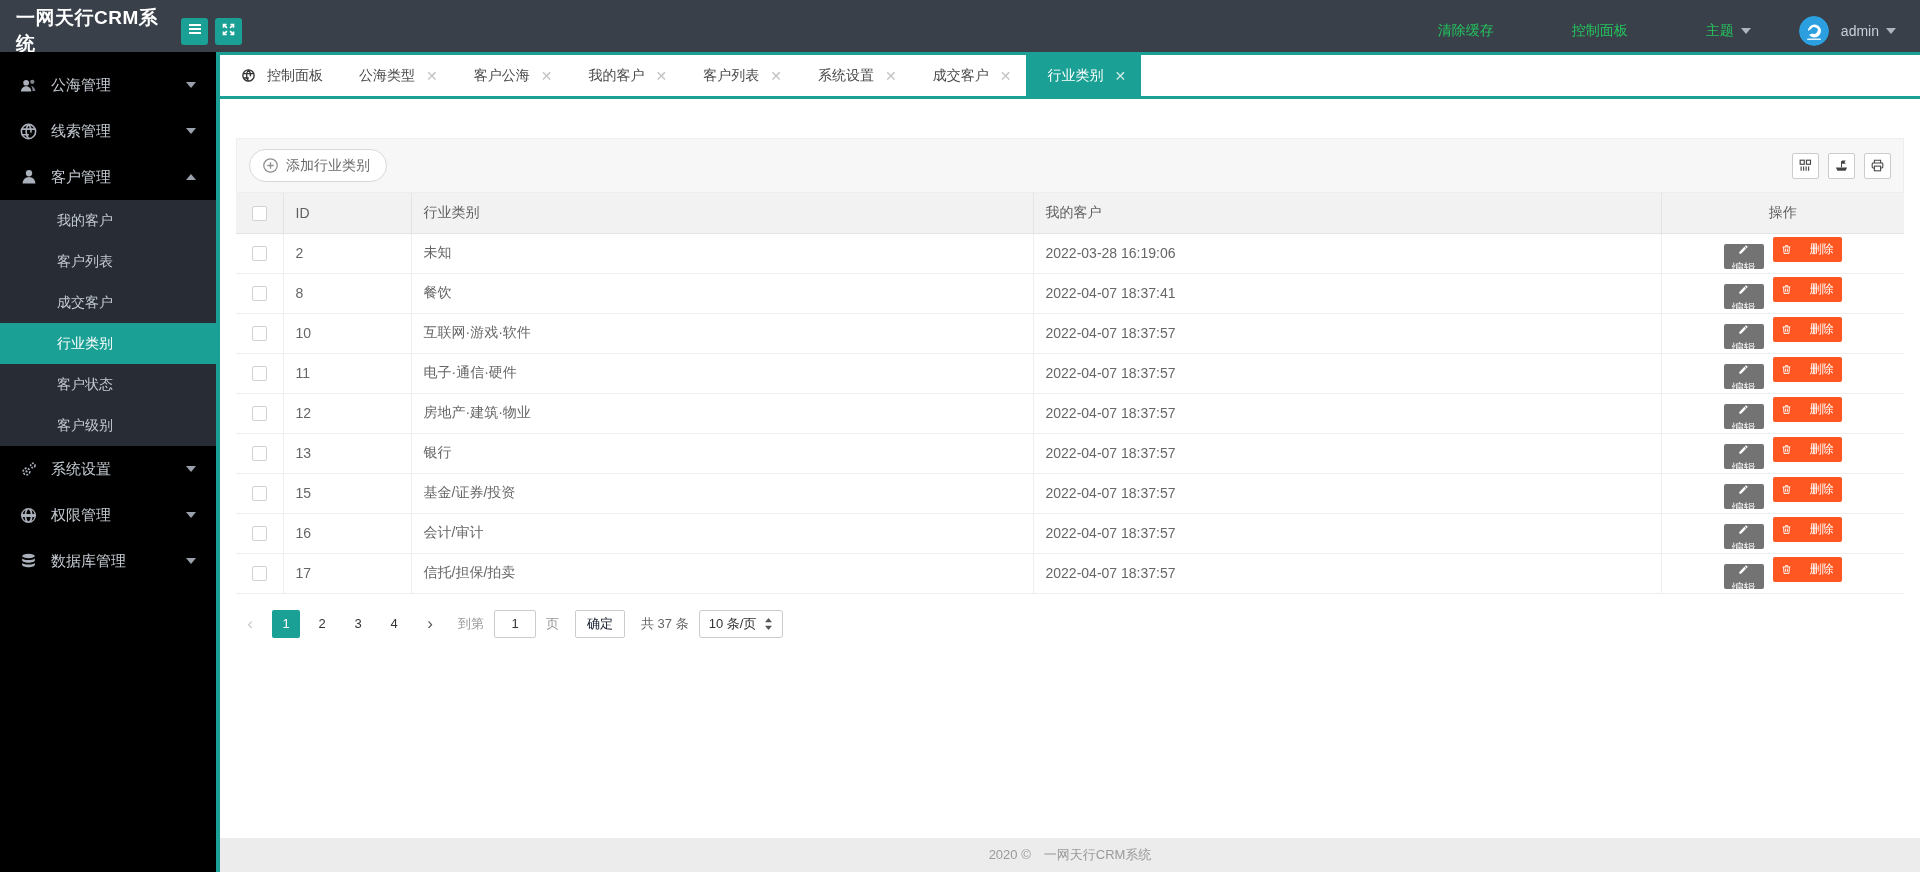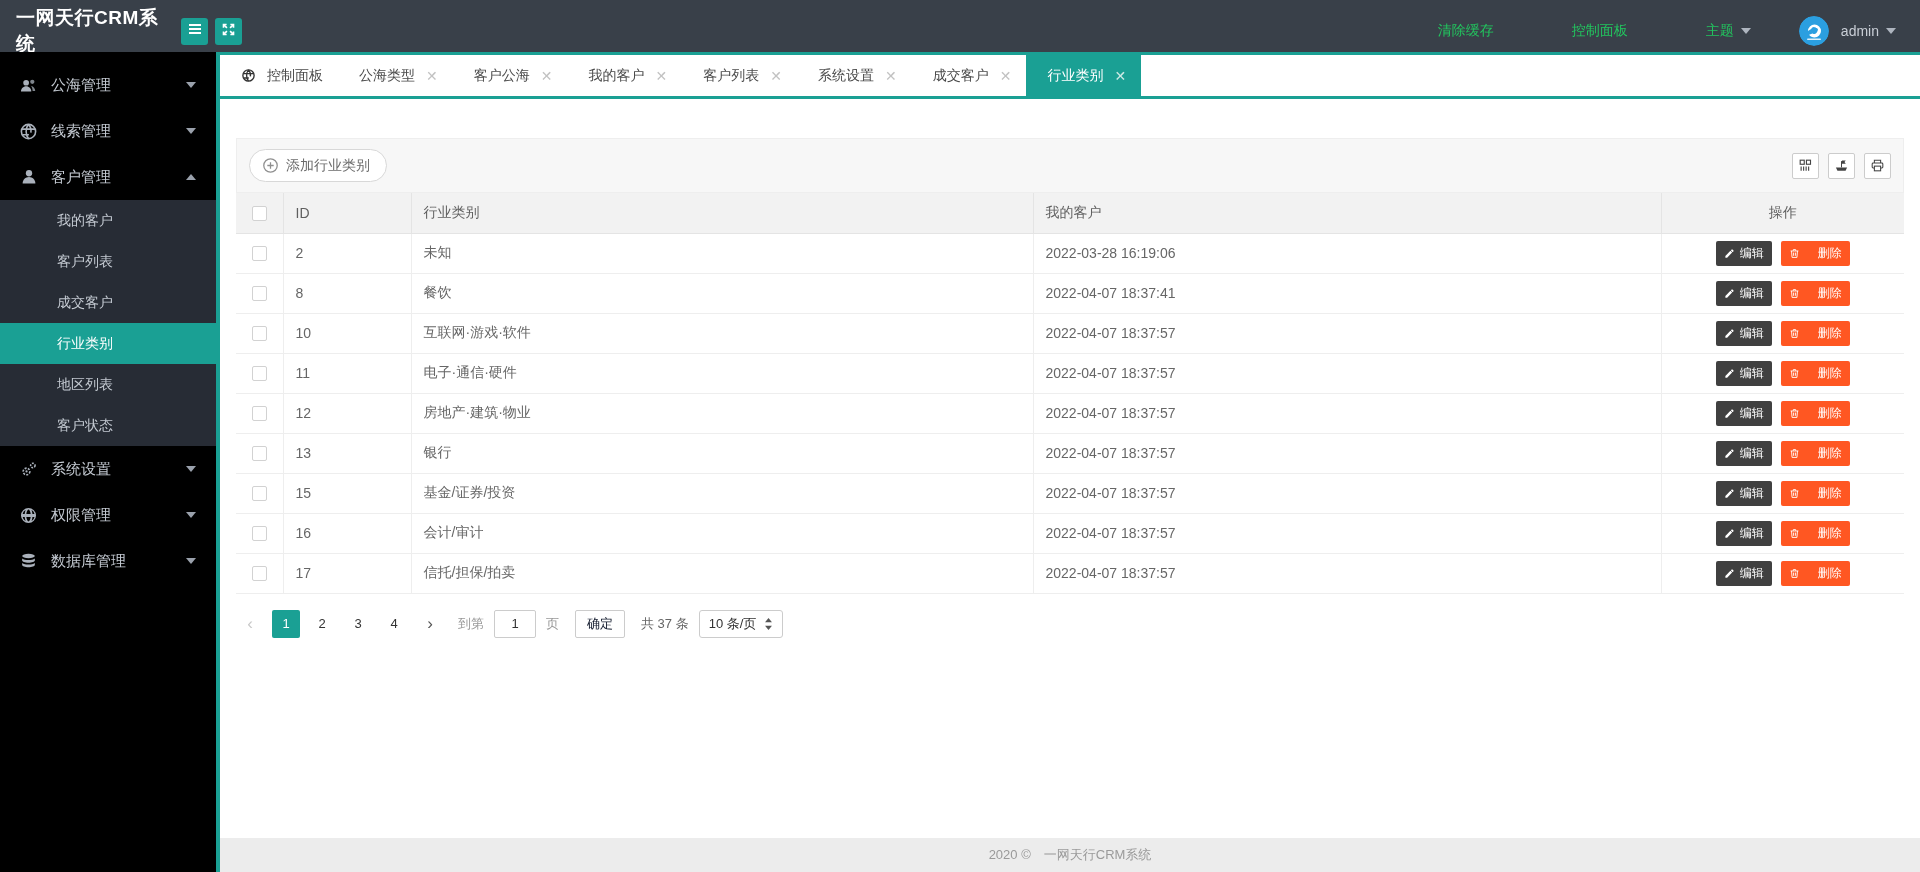--- a/index.html
+++ b/index.html
@@ -63,21 +63,21 @@
   .grid th:last-child { border-right:none; text-align:center; padding-left:0; }
   .grid td { height:40px; border-bottom:1px solid #eee; border-right:1px solid #eee;
     color:#666; padding-left:12px; background:#fff; }
   .grid td:last-child { border-right:none; text-align:center; padding-left:0; }
   .grid th.ck, .grid td.ck { padding-left:0; text-align:center; }
   .checkbox { width:15px; height:15px; border:1px solid #d2d2d2; border-radius:2px; background:#fff;
     display:inline-block; vertical-align:middle; cursor:pointer; }
   .btn { height:25px; padding:0 8px; border:none; border-radius:2px; color:#fff; font-size:12px;
     display:inline-flex; align-items:center; gap:5px; cursor:pointer;
     font-family:"Liberation Sans","DejaVu Sans",sans-serif; }
-  .btn.edit { background:#404040; margin-right:9px; }
+  .btn.edit { background:#737373; margin-right:9px;flex-direction:column; }
   .btn.del  { background:#ff5722;gap:18px; }
 
   .pager { margin-top:13px; display:flex; align-items:center; font-size:13px; color:#333; }
   .pg { min-width:28px; height:28px; display:flex; align-items:center; justify-content:center;
     cursor:pointer; margin-right:8px; }
   .pg.num {}
   .pg.active { background:#1aa094; color:#fff; border-radius:2px; }
   .pg.prev { color:#c9c9c9; font-size:17px; }
   .pg.next { color:#555; font-size:17px; }
   .pager .lbl { color:#999; margin:8px 6px; }
@@ -182,24 +182,24 @@
             <div class="sub-item">
               <span>客户列表</span>
             </div>
             <div class="sub-item">
               <span>成交客户</span>
             </div>
             <div class="sub-item active">
               <span>行业类别</span>
             </div>
             <div class="sub-item">
-              <span>地区列表</span>
+              <span>客户状态</span>
             </div>
             <div class="sub-item">
-              <span>客户状态</span>
+              <span>客户级别</span>
             </div>
           </div>
           <div class="side-item">
             <span class="sicon">
               <svg width="19" height="19" viewBox="0 0 24 24" fill="none" stroke="currentColor" stroke-width="2">
                 <circle cx="9.5" cy="14.5" r="4.2" stroke-dasharray="2.6 1.6"></circle>
                 <circle cx="9.5" cy="14.5" r="1.4" fill="currentColor" stroke="none"></circle>
                 <circle cx="17.5" cy="7" r="2.8" stroke-dasharray="2.2 1.4"></circle>
               </svg>
             </span>

